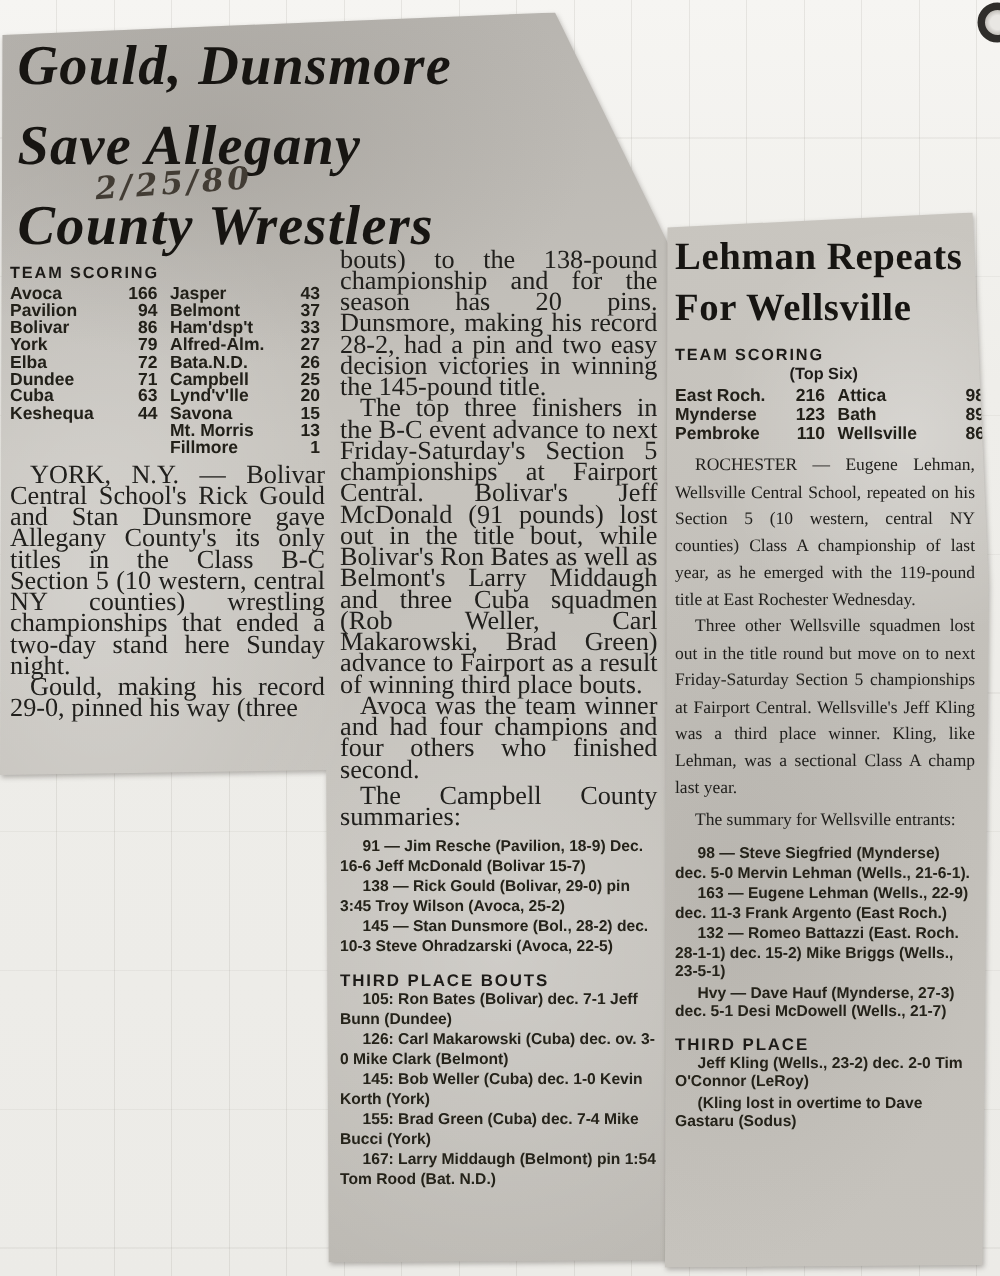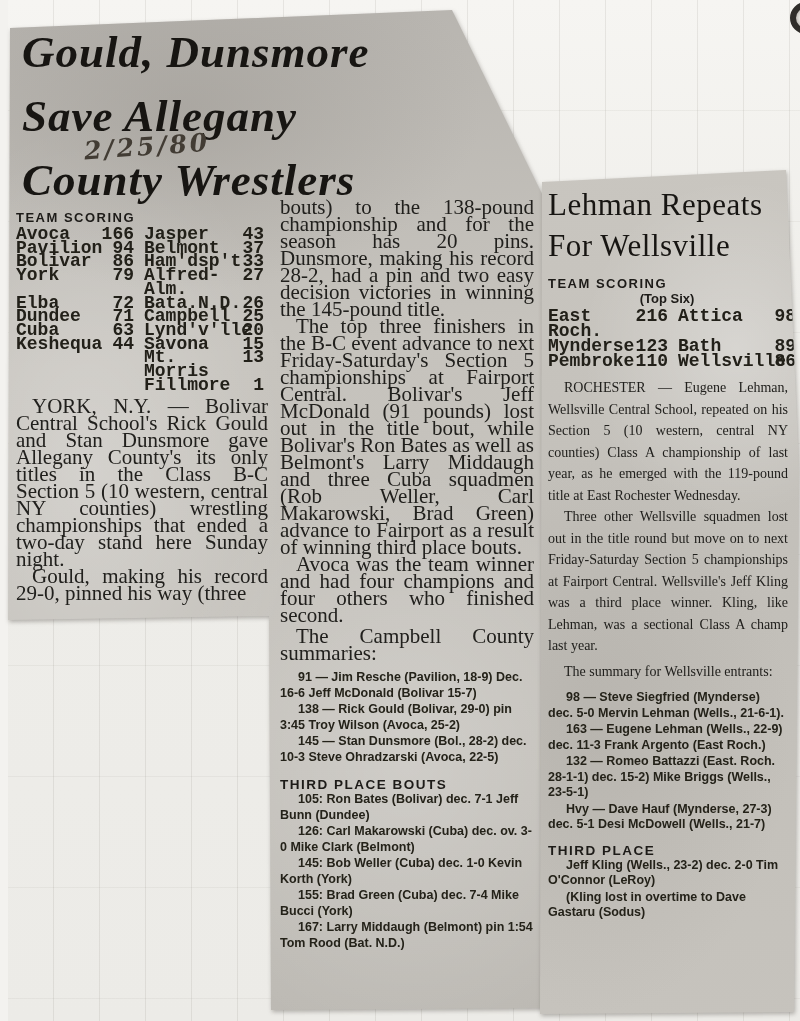--- a/index.html
+++ b/index.html
@@ -6,21 +6,20 @@
   body{
     width:800px;height:1021px;
     background:#f3f2ef;
     font-family:"Liberation Serif", serif;
     overflow:hidden;
     position:relative;
   }
   .page{position:absolute;inset:0;
     background:
       linear-gradient(180deg,#f6f5f2 0%,#efeeea 30%,#ecebe7 100%);
-    margin-left: 8px;
   }
   .grid-overlay{position:absolute;inset:0;
     background:
       repeating-linear-gradient(to right, transparent 0 45px, rgba(110,105,95,0.12) 45px 46px),
       repeating-linear-gradient(to bottom, transparent 0 110px, rgba(110,105,95,0.07) 110px 111px);
   }
   .binder-hole{position:absolute;left:782px;top:2px;width:32px;height:32px;border-radius:50%;
     border:6px solid #2f2d2a;background:radial-gradient(circle,#e9e7e3 40%,#9a968f 100%);
     box-sizing:border-box;}
   .clip-wrap{position:absolute;filter:drop-shadow(1px 2px 2px rgba(60,55,48,0.35));}
@@ -42,22 +41,22 @@
     font-family:"DejaVu Serif", serif;font-style:italic;font-weight:bold;
     font-size:25px;color:#423c34;transform:rotate(-4deg);letter-spacing:3px;}
   .col{position:absolute;}
   .col-left{left:8px;top:210px;width:252px;}
   .col-mid{left:272px;top:199px;width:254px;}
   
   .ts-title{font-family:"Liberation Sans", sans-serif;font-weight:bold;
     font-size:13px;letter-spacing:1.5px;text-align:left;width:230px;color:#1d1b18;}
   .ts-sub{font-family:"Liberation Sans", sans-serif;font-weight:bold;
     font-size:13px;text-align:center;width:230px;color:#1d1b18;}
-  .ts-table{font-family:Liberation Mono, monospace;font-weight:bold;
-    font-size:18px;line-height:13.7px;display:grid;margin-top:3px;color:#222019;}
+  .ts-table{font-family:Liberation Sans, sans-serif;font-weight:bold;
+    font-size:14px;line-height:13.7px;display:grid;margin-top:3px;color:#222019;}
   .ts1{grid-template-columns:82px 36px 102px 28px;}
   .ts2{grid-template-columns:82px 38px 100px 28px;line-height:15px;}
   .ts-table .num{text-align:right;}
   .ts-table .n2{padding-left:10px;}
   
   .body-p{margin:0;text-align:justify;font-size:21px;line-height:17px;color:#21201d;}
   .indent{text-indent:16px;}
   .agate{font-family:"Liberation Sans", sans-serif;font-weight:bold;
     font-size:12.5px;line-height:15.5px;color:#242219;}
   .agate p{margin:0 0 1px 0;text-indent:18px;}
@@ -66,21 +65,21 @@
   
   .clip2-wrap{left:528px;top:168px;}
   .clip2{width:266px;height:848px;
     clip-path:polygon(6px 14px,250px 2px,263px 300px,258px 844px,4px 846px);
     box-sizing:border-box;padding:16px 14px 0 12px;
     background:
       radial-gradient(220px 240px at 200px 180px, rgba(255,255,255,0.3), transparent 70%),
       radial-gradient(260px 380px at 60px 560px, rgba(150,146,140,0.25), transparent 75%),
       linear-gradient(185deg,#c9c6c0 0%,#c2bfb9 50%,#c6c3bd 100%);
   }
-  .headline2{font-weight:normal;font-size:31px;line-height:41px;color:#171512;
+  .headline2{font-weight:bold;font-size:31px;line-height:41px;color:#171512;
     letter-spacing:0.5px;white-space:nowrap;}
   .clip2 .ts-title,.clip2 .ts-sub{width:238px;}
   .clip2 .body-p{font-size:14px;line-height:21.5px;}
   .mt4{margin-top:4px;} .mt6{margin-top:6px;} .mt8{margin-top:8px;}
   .mt10{margin-top:10px;} .mt12{margin-top:12px;}
 </style>
 </head>
 <body>
 
 <div class="page">

